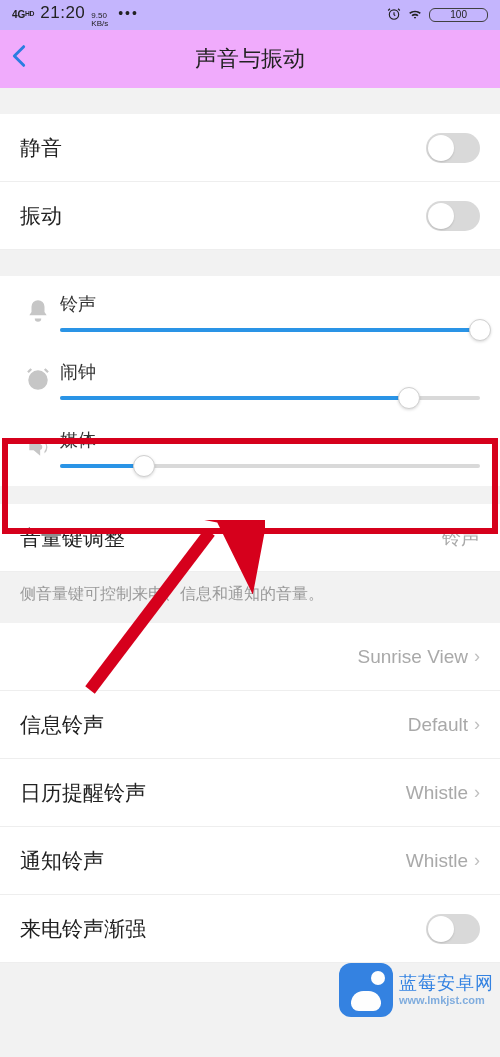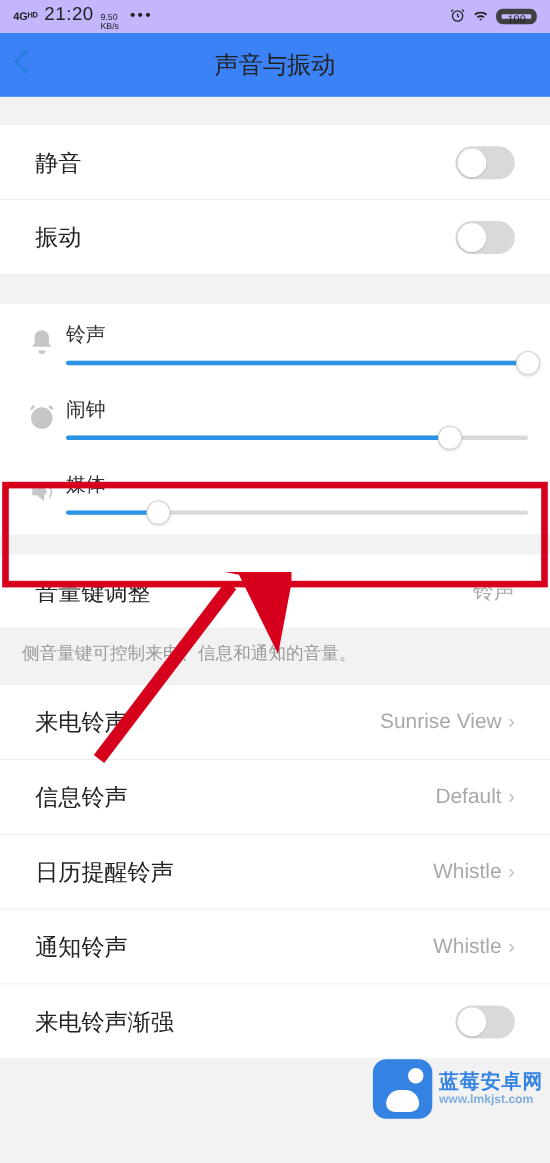--- a/index.html
+++ b/index.html
@@ -4,27 +4,27 @@
 <style>
   * { box-sizing: border-box; margin: 0; padding: 0; }
   html, body { width: 500px; height: 1057px; font-family: -apple-system, "Helvetica Neue", Arial, sans-serif; background: #f2f2f2; color: #222; overflow: hidden; position: relative; }
   .status-bar { height: 30px; background: #c4b5fd; display: flex; align-items: center; padding: 0 12px; font-size: 12px; color: #222; }
   .status-left { display: flex; align-items: baseline; gap: 6px; }
   .sig { font-size: 10px; font-weight: 600; }
   .time { font-size: 17px; font-weight: 500; letter-spacing: 0.5px; }
   .kb { display: flex; flex-direction: column; font-size: 8px; line-height: 8px; justify-content: space-between; }
   .dots { font-size: 14px; letter-spacing: 2px; margin-left: 4px; }
   .status-right { margin-left: auto; display: flex; align-items: center; gap: 6px; font-size: 13px; }
-  .batt { border: 5px solid #404040; border-radius: 6px; padding: 0 5px; font-size: 10px; height: 14px; line-height: 12px; }
-  .header { background: #3b82f6; display: flex; align-items: center; height: 58px; position: relative; }
+  .batt { border: 1px solid #404040; border-radius: 6px; padding: 0 20px; font-size: 10px; height: 14px; line-height: 12px; }
+  .header { background: #f0abfc; display: flex; align-items: center; height: 58px; position: relative; }
   .back { position: absolute; left: 12px; font-size: 26px; color: #2a7de1; }
   .title { margin: 0 auto; font-size: 22px; font-weight: 400; }
   .gap { height: 26px; background: #f2f2f2; }
   .gap-sm { height: 18px; background: #f2f2f2; }
-  .row { background: #fff; display: flex; align-items: center; padding: 0 32px; height: 68px; font-size: 21px; color: #222; border-bottom: 1px solid #eee; }
+  .row { background: #fff; display: flex; align-items: center; padding: 0 20px; height: 68px; font-size: 21px; color: #222; border-bottom: 1px solid #eee; }
   .row:last-child { border-bottom: none; }
   .row .value { margin-left: auto; color: #a9a9a9; font-size: 19px; display: flex; align-items: center; gap: 6px; }
   .chev { color: #c0c0c0; font-size: 18px; }
   .toggle { width: 54px; height: 30px; background: #d9d9d9; border-radius: 15px; position: relative; margin-left: auto; }
   .toggle .knob { position: absolute; width: 26px; height: 26px; background: #fff; border-radius: 50%; top: 2px; left: 2px; box-shadow: 0 1px 2px rgba(0,0,0,.15); }
   .section-sliders { background: #fff; padding: 6px 0 0 0; }
   .slider-row { display: flex; align-items: center; padding: 10px 20px 18px 16px; position: relative; }
   .slider-icon { width: 44px; display: flex; justify-content: center; align-items: flex-end; color: #c0c0c0; padding-bottom: 2px; }
   .slider-icon svg { width: 26px; height: 26px; fill: #c6c6c6; }
   .slider-main { flex: 1; }
@@ -33,21 +33,21 @@
   .fill { position: absolute; height: 100%; background: #2a94e6; border-radius: 2px; left: 0; }
   .thumb { position: absolute; width: 22px; height: 22px; background: #fff; border: 1px solid #d0d0d0; border-radius: 50%; top: 50%; transform: translate(-50%, -50%); box-shadow: 0 1px 3px rgba(0,0,0,.15); }
   .desc { font-size: 16px; color: #9a9a9a; padding: 12px 20px 18px; background: #f2f2f2; }
   .highlight-box { position: absolute; border: 6px solid #d6001c; left: 2px; right: 2px; pointer-events: none; }
   .arrow-svg { position: absolute; pointer-events: none; }
   .watermark { position: absolute; right: 6px; bottom: 40px; display: flex; align-items: center; gap: 6px; opacity: 0.95; }
   .wm-logo { width: 54px; height: 54px; background: #2a7de1; border-radius: 12px; position: relative; }
   .wm-logo::before { content:""; position:absolute; width:14px; height:14px; background:#fff; border-radius:50%; top:8px; right:8px; }
   .wm-logo::after { content:""; position:absolute; width:30px; height:20px; background:#fff; border-radius:16px 16px 10px 10px; bottom:6px; left:12px; }
   .wm-text { display:flex; flex-direction:column; line-height:1.1; }
-  .wm-text .t1 { font-size: 18px; color:#2a7de1; font-weight:700; letter-spacing:1px; }
+  .wm-text .t1 { font-size: 18px; color:#2a7de1; font-weight:400; letter-spacing:1px; }
   .wm-text .t2 { font-size: 11px; color:#7aa9dd;font-weight:bold; }
 </style>
 </head>
 <body>
 
 <div class="status-bar">
   <div class="status-left">
     <span class="sig">4Gᴴᴰ</span>
     <span class="time">21:20</span>
     <span class="kb">
@@ -152,21 +152,20 @@
 <div class="gap-sm"></div>
 <div class="row">
   <span>音量键调整</span>
   <span class="value">
       <span>铃声</span>
     </span>
 </div>
 <div class="desc">侧音量键可控制来电、信息和通知的音量。</div>
 
 <div class="row">
-  <span>来电铃声</span>
   <span class="value">
       <span>Sunrise View</span>
       <span class="chev">›</span>
     </span>
 </div>
 <div class="row">
   <span>信息铃声</span>
   <span class="value">
       <span>Default</span>
       <span class="chev">›</span>

